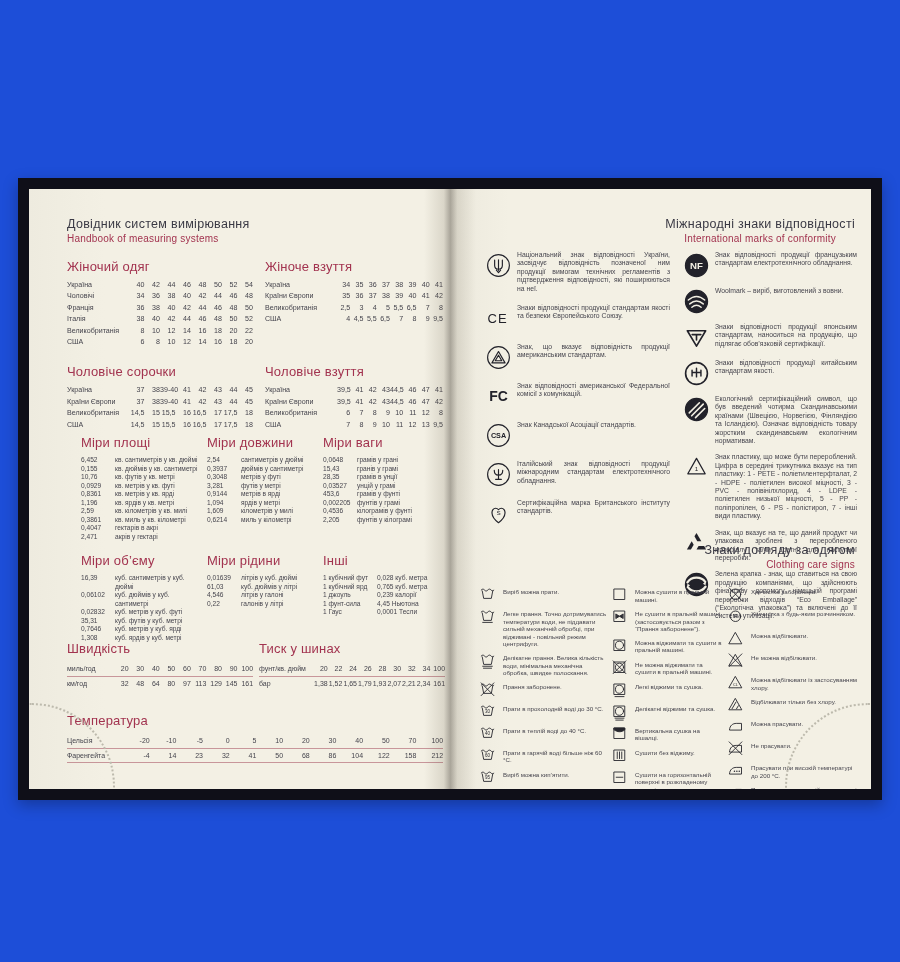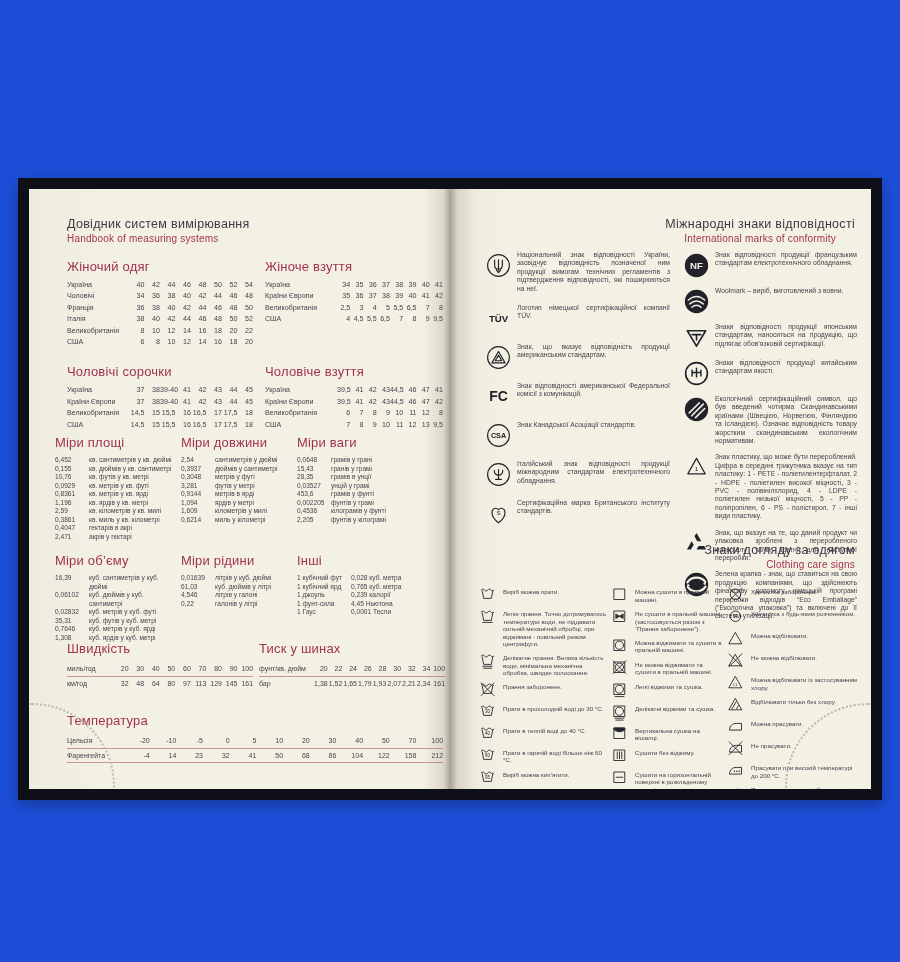--- a/index.html
+++ b/index.html
@@ -22,21 +22,21 @@
   .sec{font-size:13px;color:#a2334f;font-weight:normal;margin:0 0 6px 0;letter-spacing:.2px;}
 
   .lp-title{position:absolute;left:38px;top:28px;}
   .size-grid{position:absolute;left:38px;top:70px;width:376px;display:grid;
              grid-template-columns:186px 1fr;column-gap:12px;row-gap:16px;}
   .s-row{display:flex;font-size:7.1px;color:#45444d;line-height:11.4px;}
   .s-label{flex:0 0 62px;white-space:nowrap;}
   .size-table.alt .s-label{flex-basis:72px;}
   .s-val{flex:1 1 0;min-width:0;text-align:right;white-space:nowrap;}
 
-  .measure-grid{position:absolute;left:26px;width:378px;display:grid;
+  .measure-grid{position:absolute;left:52px;width:378px;display:grid;
                 grid-template-columns:126px 116px 1fr;}
   .m-row{display:flex;font-size:6.6px;line-height:8.5px;color:#46454e;}
   .m-val{flex:0 0 34px;}
   .measure-table.wide .m-val{flex-basis:54px;}
   .m-desc{flex:1;padding-right:5px;}
 
   .rowtable{position:absolute;}
   .r-row{display:flex;font-size:7px;color:#45444d;line-height:13.5px;}
   .r-label{white-space:nowrap;}
   .r-val{flex:1;text-align:right;white-space:nowrap;}
@@ -184,21 +184,21 @@
                 <span class="s-val">4,5</span>
                 <span class="s-val">5,5</span>
                 <span class="s-val">6,5</span>
                 <span class="s-val">7</span>
                 <span class="s-val">8</span>
                 <span class="s-val">9</span>
                 <span class="s-val">9,5</span>
               </div>
             </div>
             <div class="size-table">
-              <h3 class="sec">Чоловічі сорочки</h3>
+              <h3 class="sec">Чоловіче сорочки</h3>
               <div class="s-row">
                 <span class="s-label">Україна</span>
                 <span class="s-val">37</span>
                 <span class="s-val">38</span>
                 <span class="s-val">39-40</span>
                 <span class="s-val">41</span>
                 <span class="s-val">42</span>
                 <span class="s-val">43</span>
                 <span class="s-val">44</span>
                 <span class="s-val">45</span>
@@ -573,24 +573,24 @@
                   <svg xmlns="http://www.w3.org/2000/svg" viewBox="0 0 28 28" fill="none" stroke="currentColor" stroke-width="1.2" stroke-linecap="round" stroke-linejoin="round">
                     <circle cx="14" cy="14" r="11.3"></circle>
                     <path d="M10 8.5 V14 c0 2.6 1.8 3.8 4 3.8 s4-1.2 4-3.8 V8.5 M14 8 V19 M14 21.4 l-2.2-2.6 M14 21.4 l2.2-2.6"></path>
                   </svg>
                 </span>
                 <span class="c-text">Національний знак відповідності України, засвідчує відповідність позначеної ним продукції вимогам технічних регламентів з підтвердження відповідності, які поширюються на неї.</span>
               </div>
               <div class="c-item">
                 <span class="c-icon">
                   <svg xmlns="http://www.w3.org/2000/svg" viewBox="0 0 28 28" fill="none" stroke="currentColor" stroke-width="1.2" stroke-linecap="round" stroke-linejoin="round">
-                    <text x="14" y="17.8" font-size="10" text-anchor="middle" fill="currentColor" stroke="none" font-family="Liberation Sans, sans-serif" font-weight="bold">TÜV</text>
-                  </svg>
-                </span>
-                <span class="c-text">Логотип німецької сертифікаційної компанії TÜV.</span>
+                    <text x="2.5" y="18.8" font-size="13.5" letter-spacing="1.2" fill="currentColor" stroke="none" font-family="Liberation Sans, sans-serif">CE</text>
+                  </svg>
+                </span>
+                <span class="c-text">Знаки відповідності продукції стандартам якості та безпеки Європейського Союзу.</span>
               </div>
               <div class="c-item">
                 <span class="c-icon">
                   <svg xmlns="http://www.w3.org/2000/svg" viewBox="0 0 28 28" fill="none" stroke="currentColor" stroke-width="1.2" stroke-linecap="round" stroke-linejoin="round">
                     <circle cx="14" cy="14" r="11.3"></circle>
                     <path d="M14 7.8 L20.8 19.6 H7.2 Z"></path>
                     <path d="M14 11.6 L17.4 17.4 H10.6 Z"></path>
                   </svg>
                 </span>
                 <span class="c-text">Знак, що вказує відповідність продукції американським стандартам.</span>

